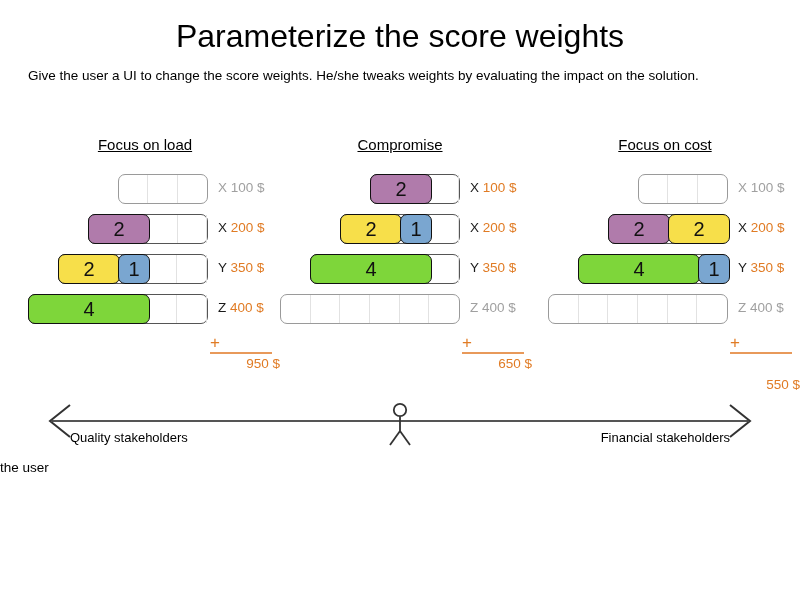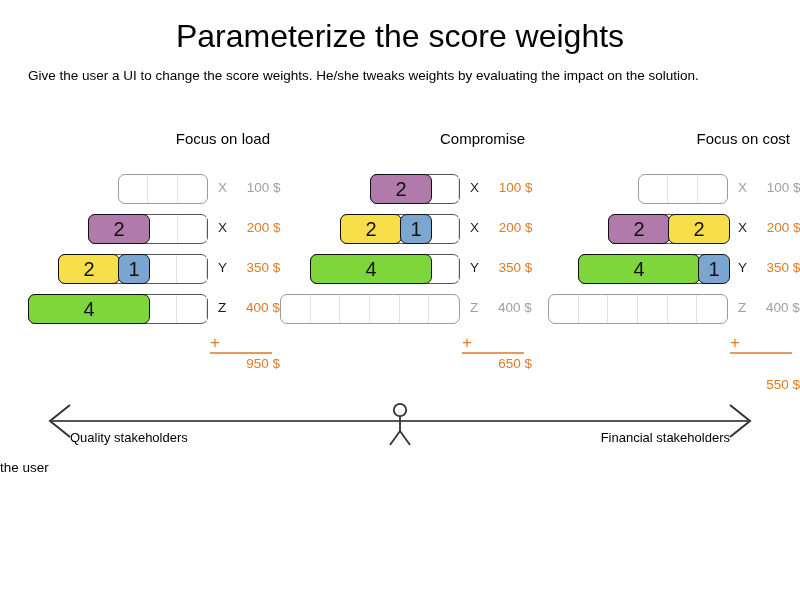--- a/index.html
+++ b/index.html
@@ -38,26 +38,27 @@
     color: #000;
   }
 
   
   .panel {
     position: absolute;
     top: 128px;
   }
   .panel-title {
     position: absolute;
-    top: 2px;
+    top: 8px;
     width: 100%;
-    text-align: right;
+    text-align: center;
     font-size: 15px;
     color: #000;
     white-space: nowrap;
+    text-decoration: underline;
   }
 
   .rows {
     position: absolute;
     top: 42px;
     left: 0;
     width: 100%;
   }
 
   .row {
@@ -106,21 +107,21 @@
   }
 
   
   .label {
     position: absolute;
     top: 10px;
     font-size: 13.5px;
     white-space: nowrap;
   }
   .label .letter { color: #1a1a1a; }
-  .label .price  { color: #e07b24; margin-left: 16px; }
+  .label .price  { color: #e07b24; }
   .label.inactive .letter,
   .label.inactive .price { color: #a0a0a0; }
 
   
   .sum {
     position: absolute;
     font-size: 13.5px;
     color: #e07b24;
     text-align: right;
   }

